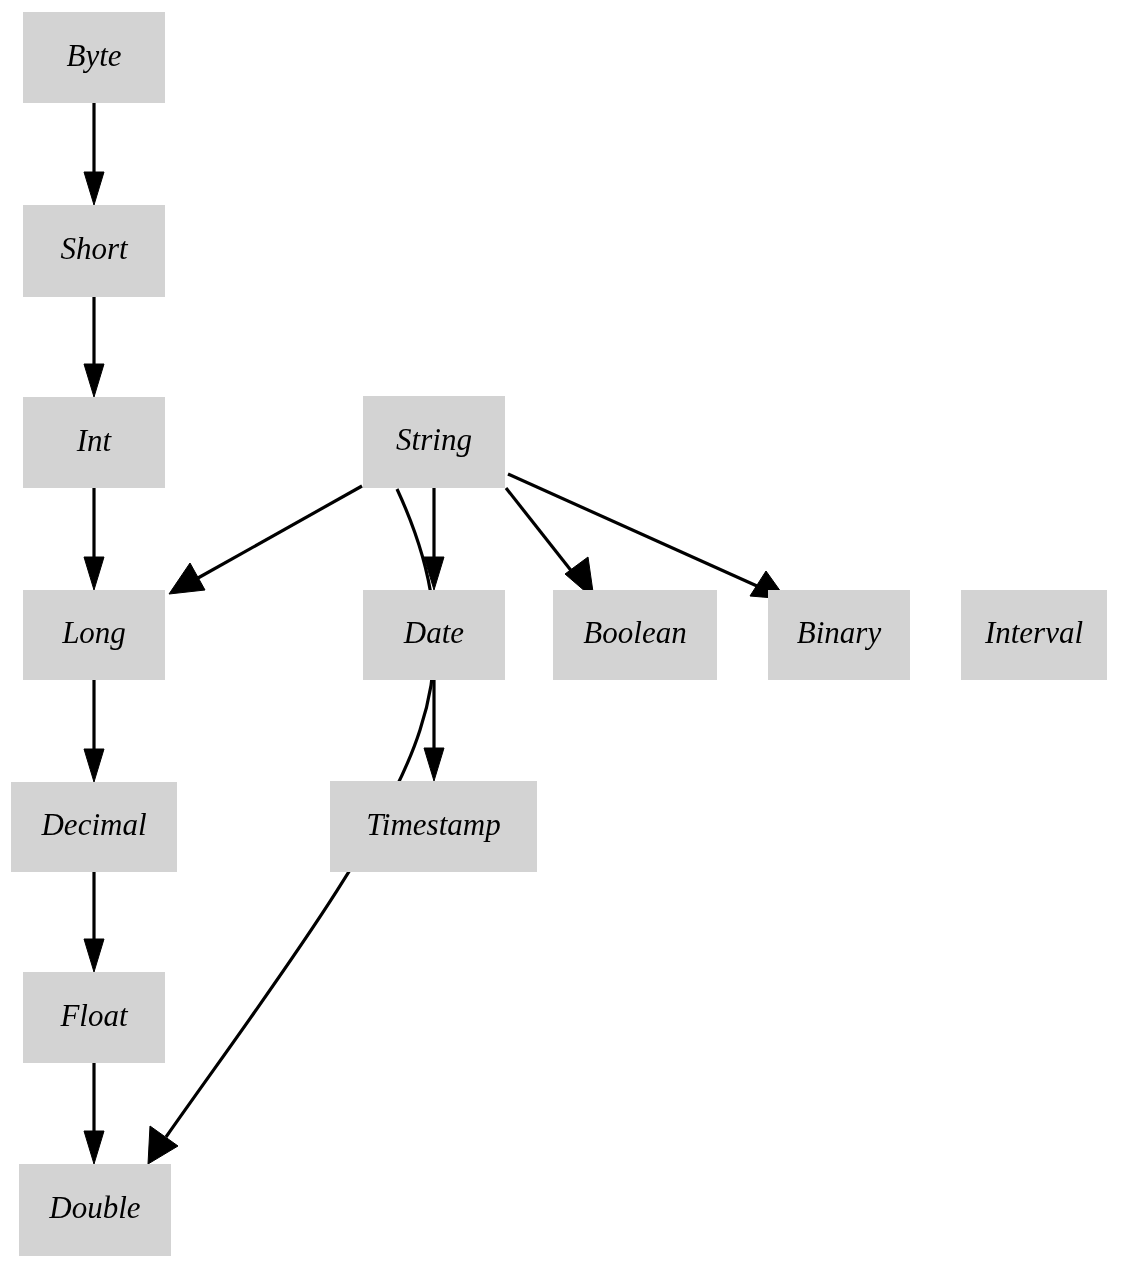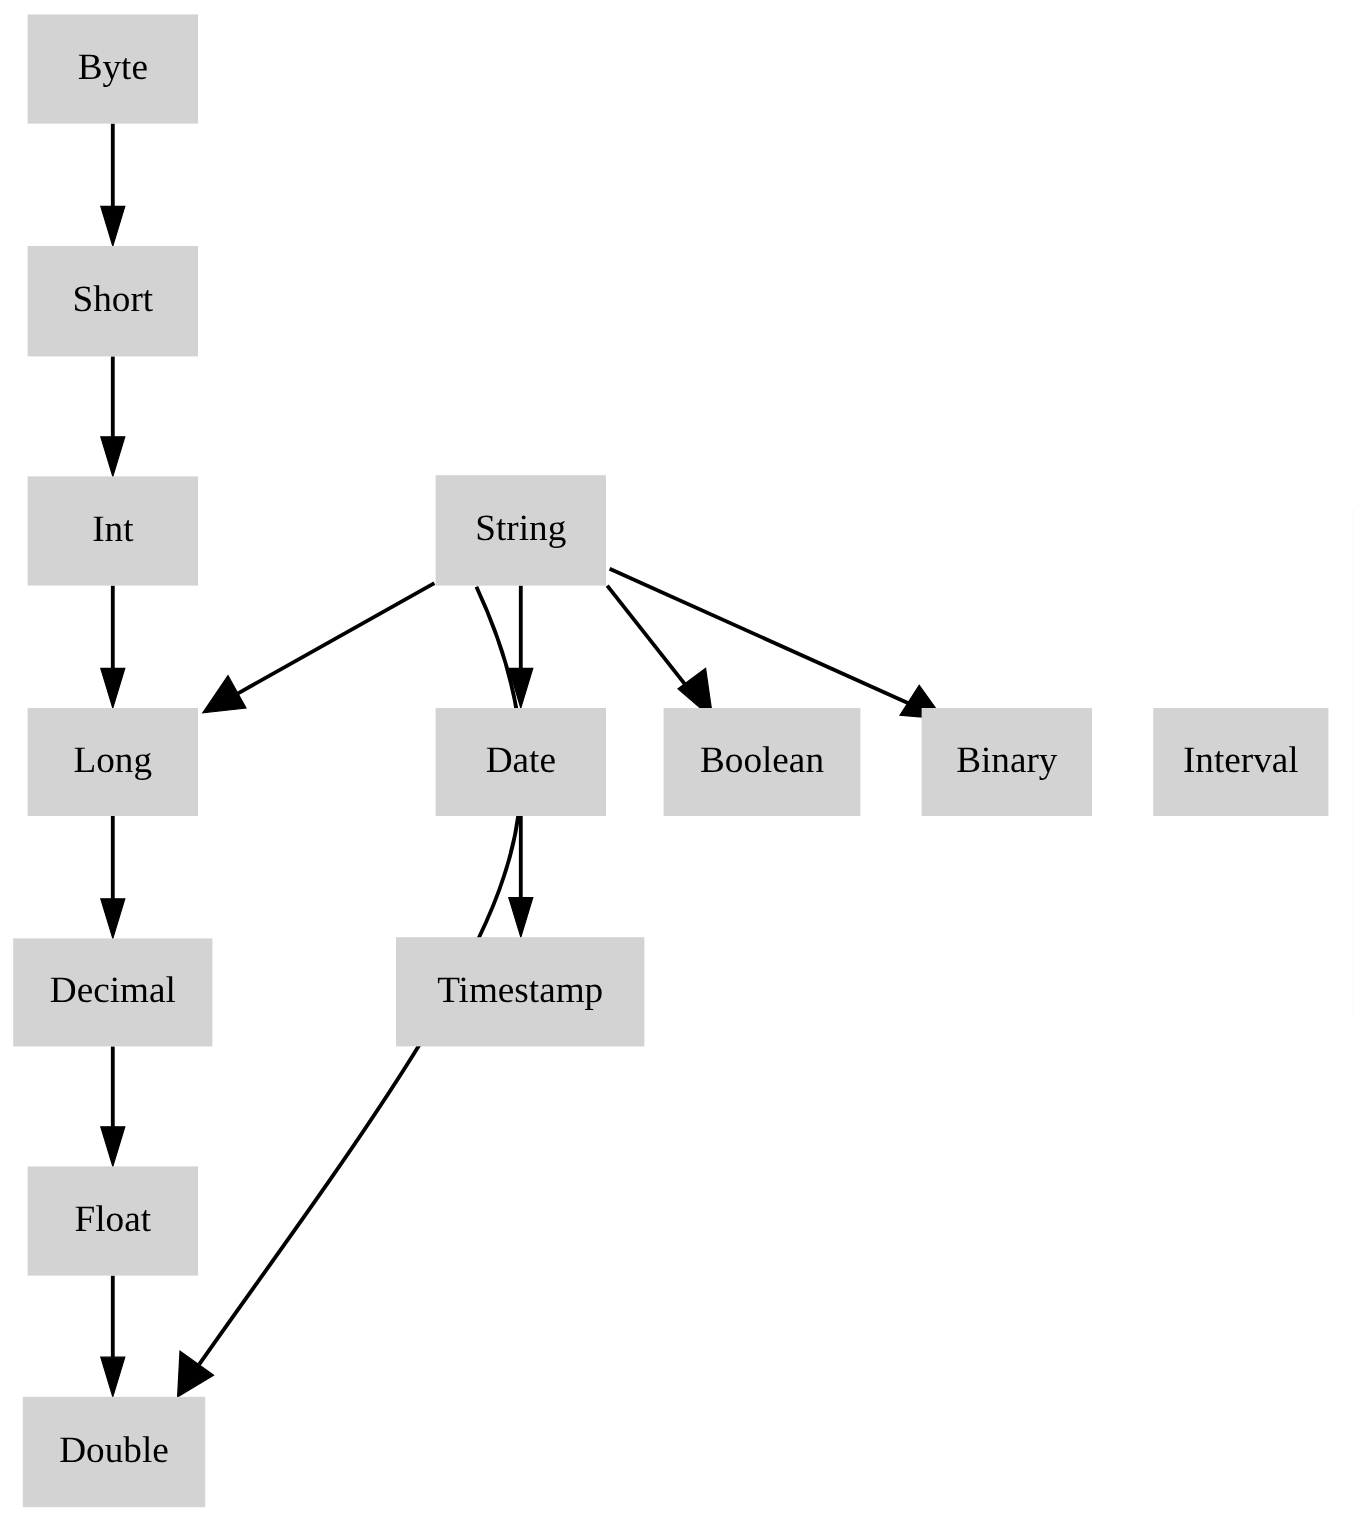--- a/index.html
+++ b/index.html
@@ -11,21 +11,22 @@
   body {
     width: 1128px;
     height: 1270px;
     font-family: "Liberation Serif", "DejaVu Serif", serif;
     overflow: hidden;
   }
   #diagram-root {
     position: relative;
     width: 1128px;
     height: 906px;
-    background: #e5e5e5;
+    background: #fde047;
+    font-style: italic;
   }
   svg#graph-canvas {
     display: block;
     width: 1128px;
     height: 1270px;
   }
   .node-box {
     fill: #d3d3d3;
     stroke: none;
   }

